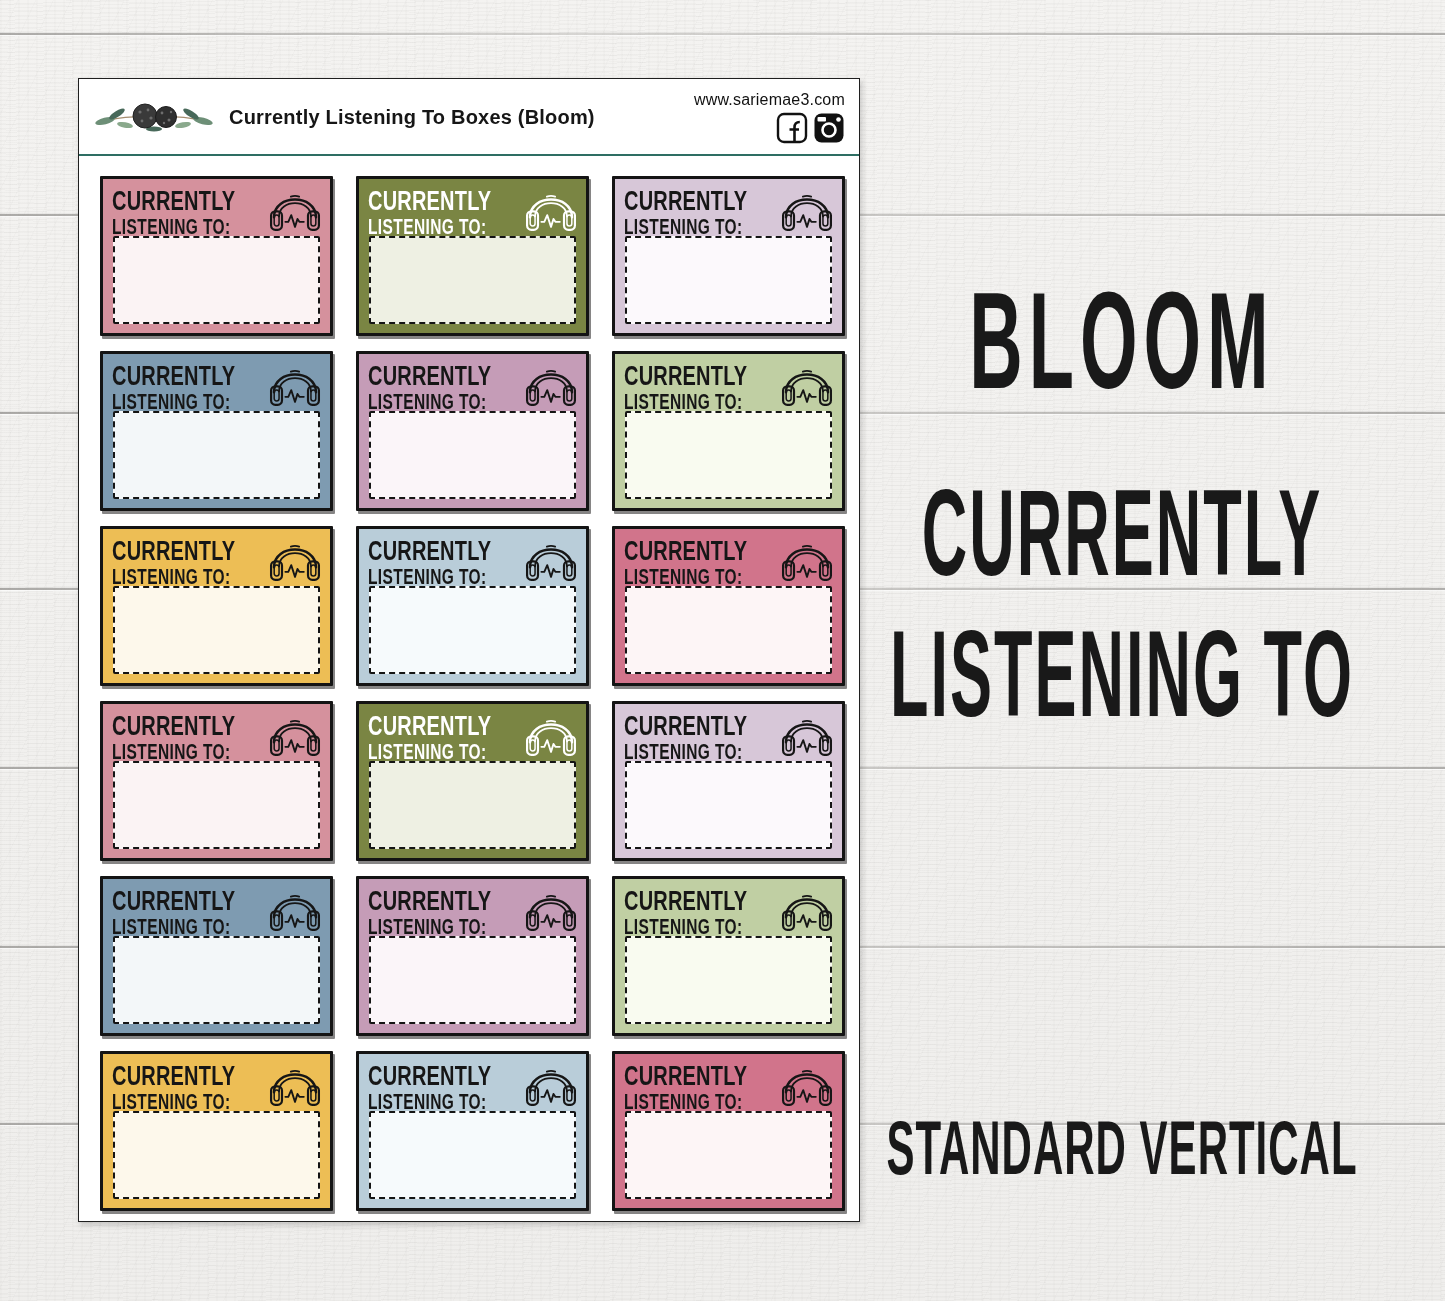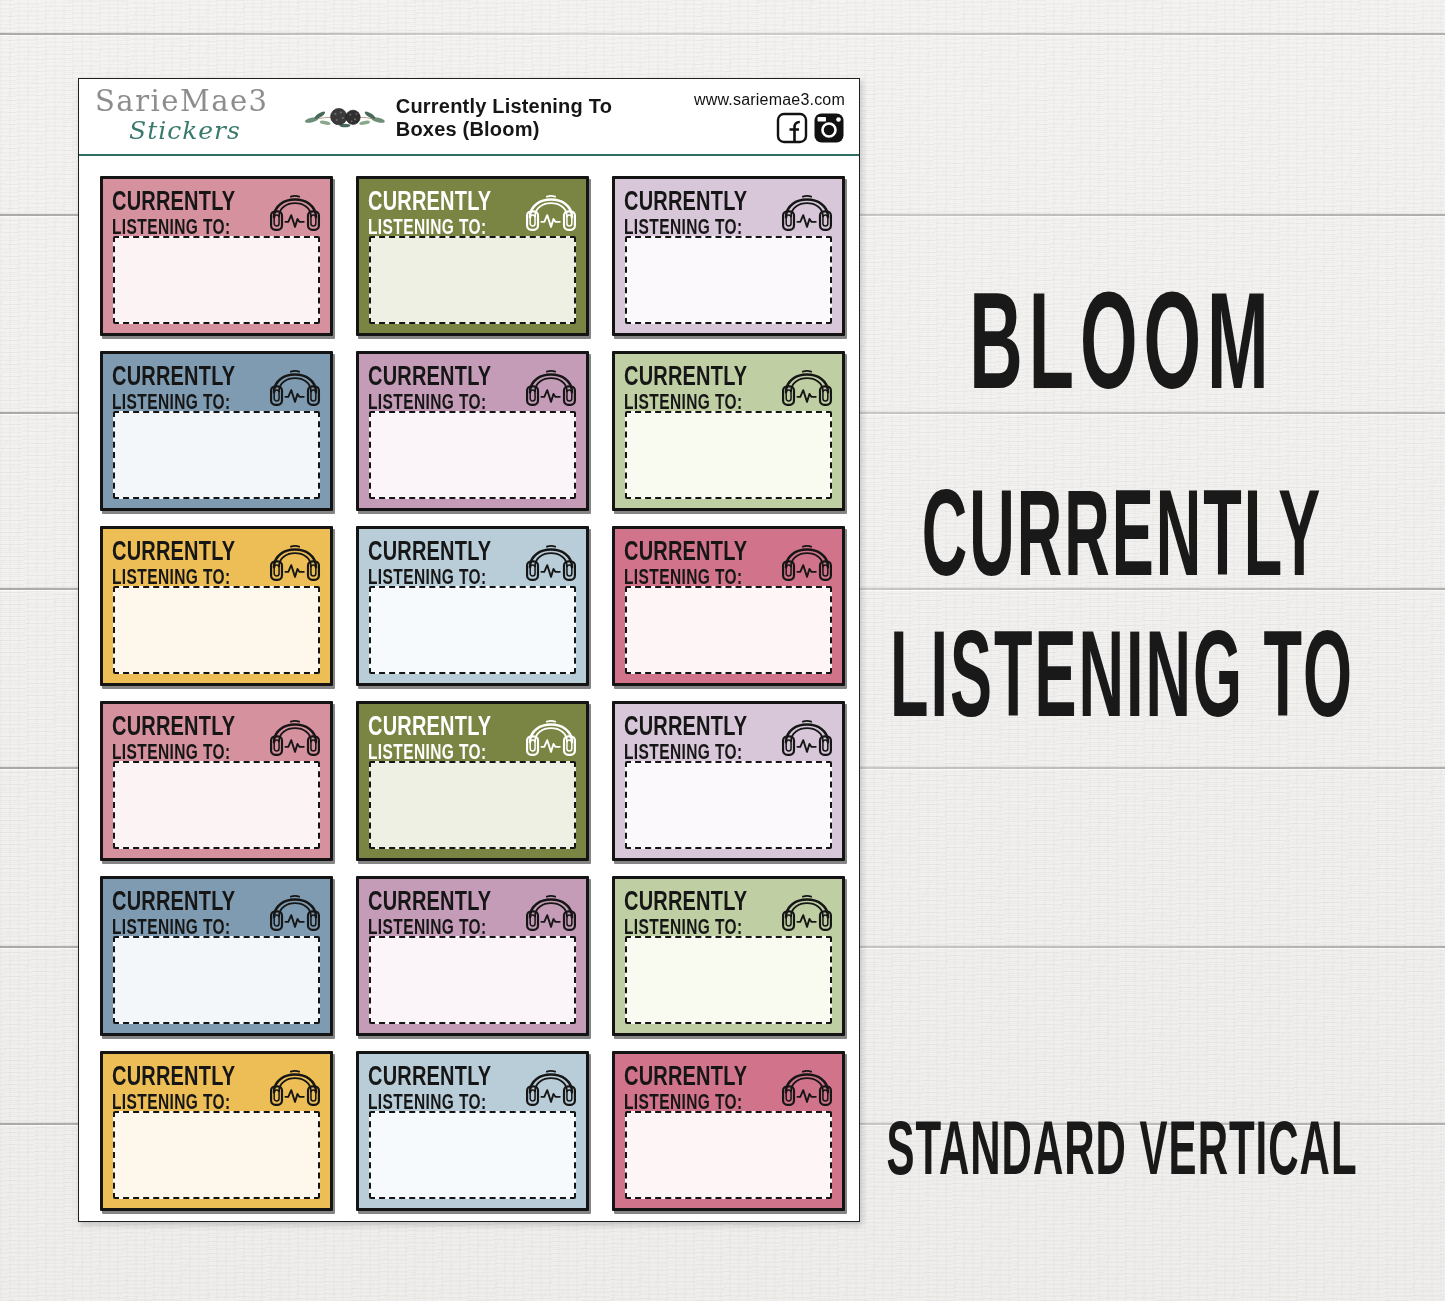--- a/index.html
+++ b/index.html
@@ -130,24 +130,20 @@
   <div class="seam" style="top:214px"></div>
   <div class="seam" style="top:412px"></div>
   <div class="seam" style="top:588px"></div>
   <div class="seam" style="top:767px"></div>
   <div class="seam" style="top:946px"></div>
   <div class="seam" style="top:1123px"></div>
 
   <div class="sheet">
 
     <div class="sheet-header">
-      <div class="brand">
-        <div class="brand-name">SarieMae3</div>
-        <div class="brand-sub">Stickers</div>
-      </div>
 
       <div class="head-center">
         <svg class="floral" width="150" height="32" viewBox="0 0 150 32">
           <path d="M18 22 Q45 12 70 16 M132 22 Q105 12 84 16" stroke="#a58d6f" stroke-width="1.2" fill="none"></path>
           <g fill="#6d8f77">
             <ellipse cx="26" cy="19" rx="10" ry="3.4" transform="rotate(-14 26 19)"></ellipse>
             <ellipse cx="124" cy="19" rx="10" ry="3.4" transform="rotate(14 124 19)"></ellipse>
           </g>
           <g fill="#48695a">
             <ellipse cx="38" cy="12" rx="9" ry="3" transform="rotate(-32 38 12)"></ellipse>

